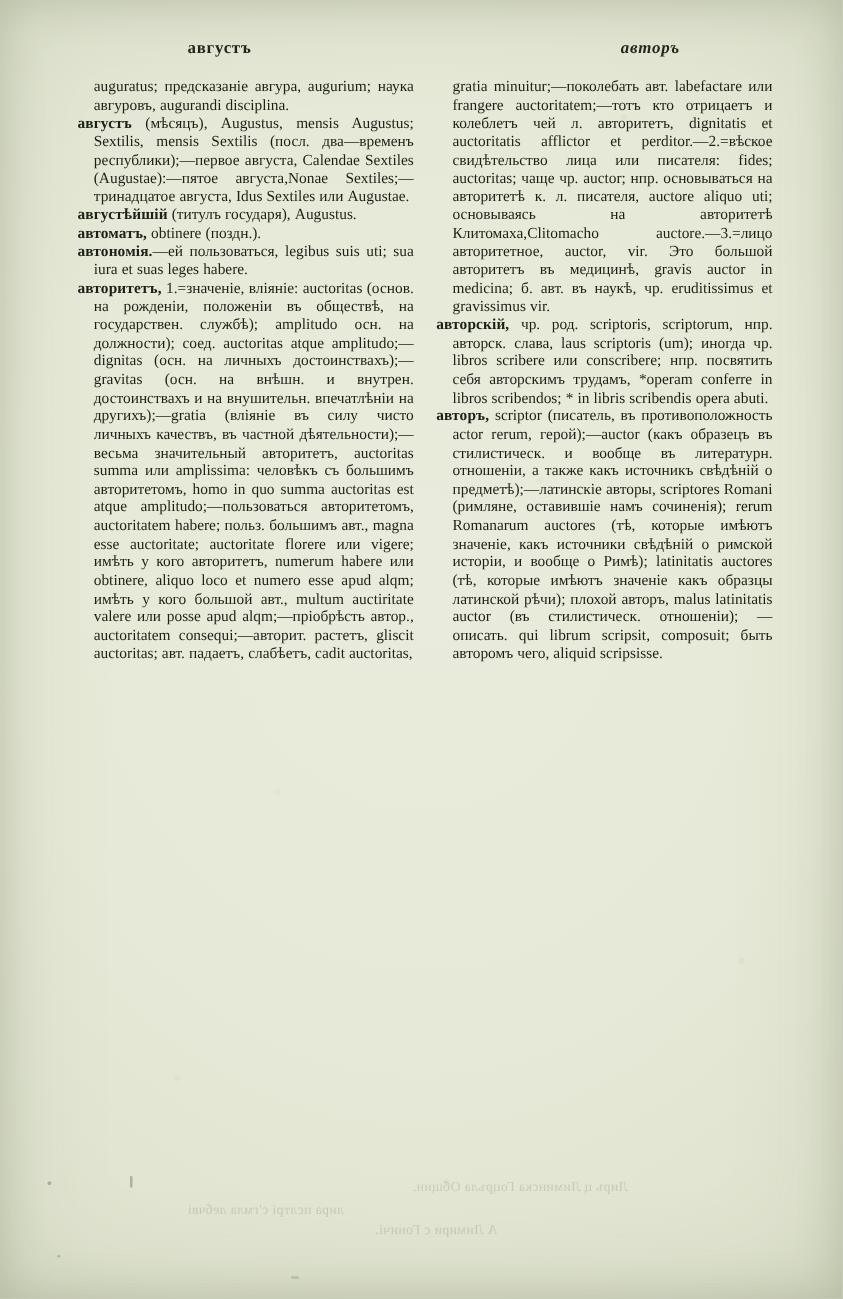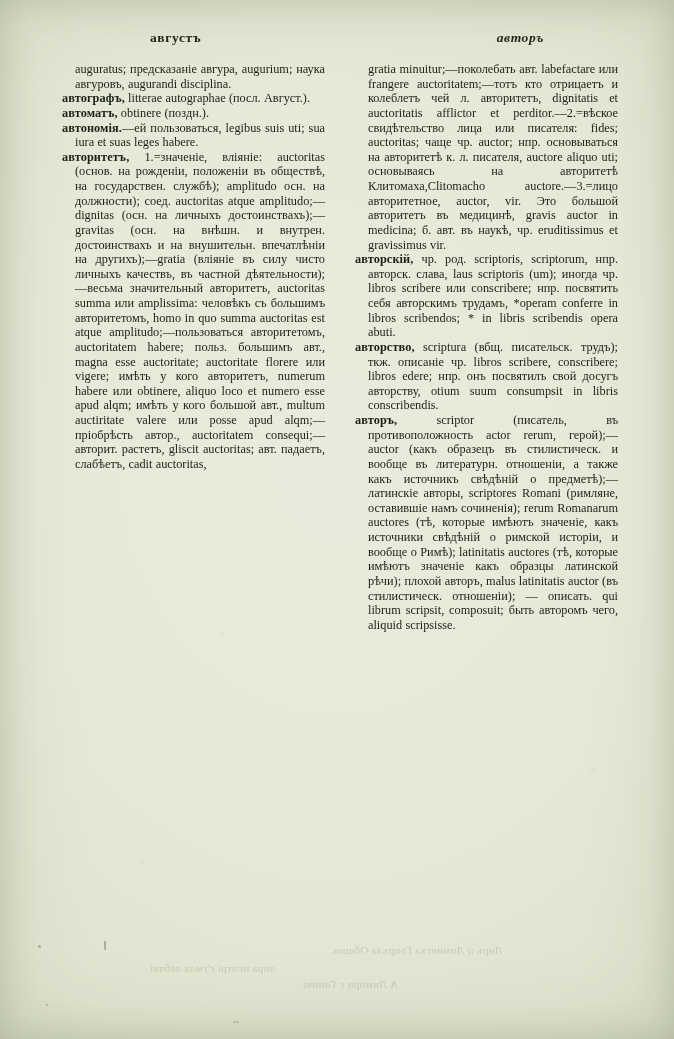--- a/index.html
+++ b/index.html
@@ -67,21 +67,21 @@
   #head-right { margin-right: 74px; font-style: italic; }
 
   
   #columns {
     position: absolute;
     top: 62px;
     left: 62px;
     width: 556px;
     height: 880px;
     display: flex;
-    gap: 30px;
+    gap: 18px;
   }
   .column {
     width: 269px;
     color: #1b2117;
     font-size: 12.3px;
     line-height: 14.62px;
   }
 
   .entry {
     margin: 0 0 0 0;
@@ -138,30 +138,30 @@
 
   <div id="running-head">
     <span class="head-word" id="head-left">августъ</span>
     <span class="head-word" id="head-right">авторъ</span>
   </div>
 
   <div id="columns">
 
     <div class="column">
       <p class="entry cont"><span>auguratus; предсказаніе авгура, augurium; наука авгуровъ, augurandi disciplina.</span></p>
-      <p class="entry"><span class="hw">автографъ,</span><span> litterae autographae (посл. Август.).</span></p>
+      <p class="entry"><span class="hw">августъ</span><span> (мѣсяцъ), Augustus, mensis Augustus; Sextilis, mensis Sextilis (посл. два—временъ республики);—первое августа, Calendae Sextiles (Augustae):—пятое августа,Nonae Sextiles;—тринадцатое августа, Idus Sextiles или Augustae.</span></p>
+      <p class="entry"><span class="hw">августѣйшій</span><span> (титулъ государя), Augustus.</span></p>
       <p class="entry"><span class="hw">автоматъ,</span><span> obtinere (поздн.).</span></p>
       <p class="entry"><span class="hw">автономія.</span><span>—ей пользоваться, legibus suis uti; sua iura et suas leges habere.</span></p>
       <p class="entry"><span class="hw">авторитетъ,</span><span> 1.=значеніе, вліяніе: auctoritas (основ. на рожденіи, положеніи въ обществѣ, на государствен. службѣ); amplitudo осн. на должности); соед. auctoritas atque amplitudo;—dignitas (осн. на личныхъ достоинствахъ);—gravitas (осн. на внѣшн. и внутрен. достоинствахъ и на внушительн. впечатлѣніи на другихъ);—gratia (вліяніе въ силу чисто личныхъ качествъ, въ частной дѣятельности);—весьма значительный авторитетъ, auctoritas summa или amplissima: человѣкъ съ большимъ авторитетомъ, homo in quo summa auctoritas est atque amplitudo;—пользоваться авторитетомъ, auctoritatem habere; польз. большимъ авт., magna esse auctoritate; auctoritate florere или vigere; имѣть у кого авторитетъ, numerum habere или obtinere, aliquo loco et numero esse apud alqm; имѣть у кого большой авт., multum auctiritate valere или posse apud alqm;—пріобрѣсть автор., auctoritatem consequi;—авторит. растетъ, gliscit auctoritas; авт. падаетъ, слабѣетъ, cadit auctoritas,</span></p>
     </div>
 
     <div class="column">
       <p class="entry cont"><span>gratia minuitur;—поколебать авт. labefactare или frangere auctoritatem;—тотъ кто отрицаетъ и колеблетъ чей л. авторитетъ, dignitatis et auctoritatis afflictor et perditor.—2.=вѣское свидѣтельство лица или писателя: fides; auctoritas; чаще чр. auctor; нпр. основываться на авторитетѣ к. л. писателя, auctore aliquo uti; основываясь на авторитетѣ Клитомаха,Clitomacho auctore.—3.=лицо авторитетное, auctor, vir. Это большой авторитетъ въ медицинѣ, gravis auctor in medicina; б. авт. въ наукѣ, чр. eruditissimus et gravissimus vir.</span></p>
       <p class="entry"><span class="hw">авторскій,</span><span> чр. род. scriptoris, scriptorum, нпр. авторск. слава, laus scriptoris (um); иногда чр. libros scribere или conscribere; нпр. посвятить себя авторскимъ трудамъ, *operam conferre in libros scribendos; * in libris scribendis opera abuti.</span></p>
-      <p class="entry"><span class="hw">авторство,</span><span> scriptura (вбщ. писательск. трудъ); ткж. описаніе чр. libros scribere, conscribere; libros edere; нпр. онъ посвятилъ свой досугъ авторству, otium suum consumpsit in libris conscribendis.</span></p>
       <p class="entry"><span class="hw">авторъ,</span><span> scriptor (писатель, въ противоположность actor rerum, герой);—auctor (какъ образецъ въ стилистическ. и вообще въ литературн. отношеніи, а также какъ источникъ свѣдѣній о предметѣ);—латинскіе авторы, scriptores Romani (римляне, оставившіе намъ сочиненія); rerum Romanarum auctores (тѣ, которые имѣютъ значеніе, какъ источники свѣдѣній о римской исторіи, и вообще о Римѣ); latinitatis auctores (тѣ, которые имѣютъ значеніе какъ образцы латинской рѣчи); плохой авторъ, malus latinitatis auctor (въ стилистическ. отношеніи); — описать. qui librum scripsit, composuit; быть авторомъ чего, aliquid scripsisse.</span></p>
     </div>
 
   </div>
 
   <div class="bleed" id="bleed-1">Лиръ ц Лиминска Гоцръла Общин.</div>
   <div class="bleed" id="bleed-2">лира пслтрі с'гмла лебчві</div>
   <div class="bleed" id="bleed-3">А Лимири с Гоничі.</div>
 
   <div class="speck" id="speck-a"></div>

